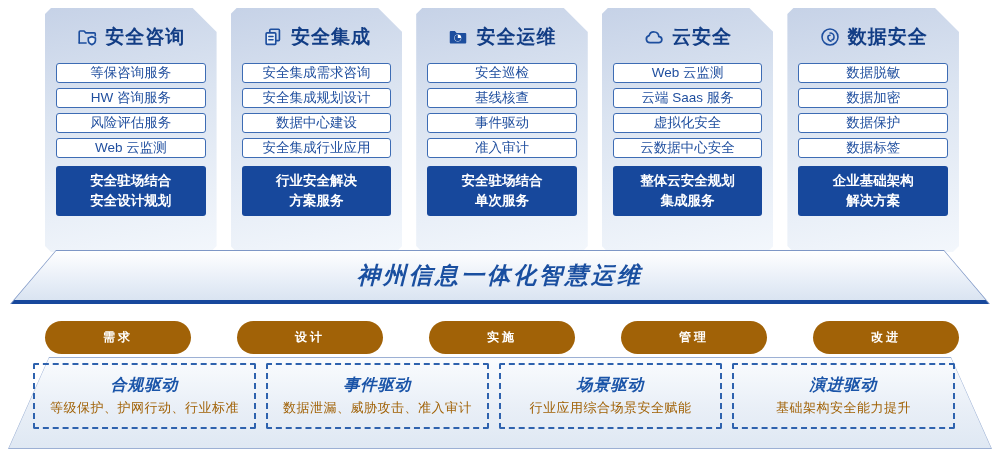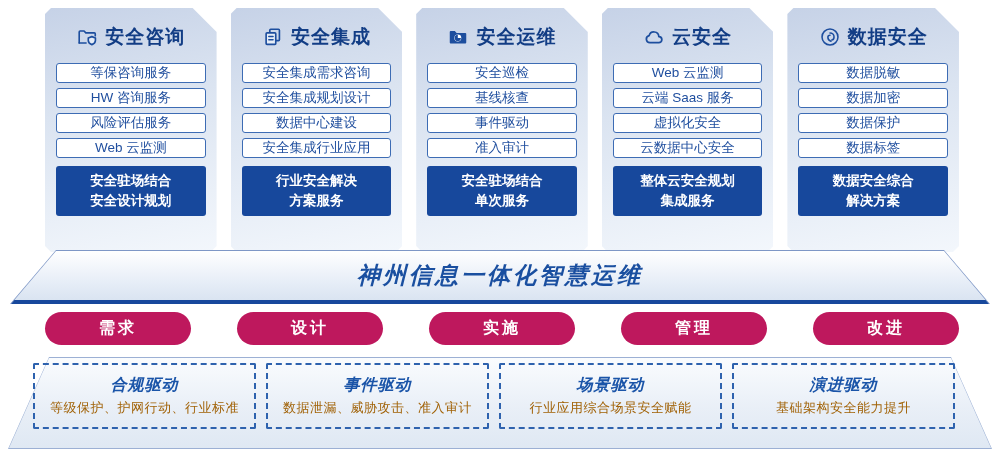--- a/index.html
+++ b/index.html
@@ -27,22 +27,22 @@
         clip-path:polygon(46px 0,calc(100% - 46px) 0,100% 100%,0 100%);}
   .banner-fill{position:absolute;left:1px;right:1px;top:1px;bottom:0;
         background:linear-gradient(180deg,#ffffff 0%,#e6edf7 60%,#d7e2f0 100%);
         clip-path:polygon(45px 0,calc(100% - 45px) 0,100% 100%,0 100%);}
   .banner-bar{position:absolute;left:0;right:0;bottom:0;height:4px;background:#17489c;}
   .banner-text{position:absolute;inset:0;display:flex;align-items:center;justify-content:center;
         font-size:23px;font-weight:bold;font-style:italic;color:#1a4fa0;letter-spacing:3px;padding-bottom:3px;}
 
   
   .pills{position:absolute;left:45px;top:312px;width:914px;display:flex;justify-content:space-between;}
-  .pill{width:146px;height:33px;background:#be185d;border-radius:17px;display:flex;align-items:center;
-        justify-content:center;color:#fff;font-weight:bold;font-size:16px;letter-spacing:3px;}
+  .pill{width:146px;height:33px;background:#a16207;border-radius:17px;display:flex;align-items:center;
+        justify-content:center;color:#fff;font-weight:bold;font-size:12px;letter-spacing:3px;margin-top:9px;}
 
   
   .base{position:absolute;left:8px;top:357px;width:984px;height:92px;}
   .base-border{position:absolute;inset:0;background:#9cb0d4;
         clip-path:polygon(41px 0,calc(100% - 41px) 0,100% 100%,0 100%);}
   .base-fill{position:absolute;left:1px;right:1px;top:1px;bottom:1px;
         background:linear-gradient(180deg,#fafcfe 0%,#e9eff7 55%,#dfe8f3 100%);
         clip-path:polygon(40px 0,calc(100% - 40px) 0,100% 100%,0 100%);}
 
   
@@ -150,21 +150,21 @@
             <path d="M12 10.1a2.3 2.3 0 0 0-2.3 2.3c0 2.1 1.3 3.8 3.3 4.3"></path>
           </svg>
         </span>
         <span class="card-title">数据安全</span>
       </div>
       <div class="item">数据脱敏</div>
       <div class="item">数据加密</div>
       <div class="item">数据保护</div>
       <div class="item">数据标签</div>
       <div class="highlight">
-        <span>数据安全综合</span>
+        <span>企业基础架构</span>
         <span>解决方案</span>
       </div>
     </div>
 
   </div>
 
   <div class="banner">
     <div class="banner-border"></div>
     <div class="banner-fill">
       <div class="banner-bar"></div>

